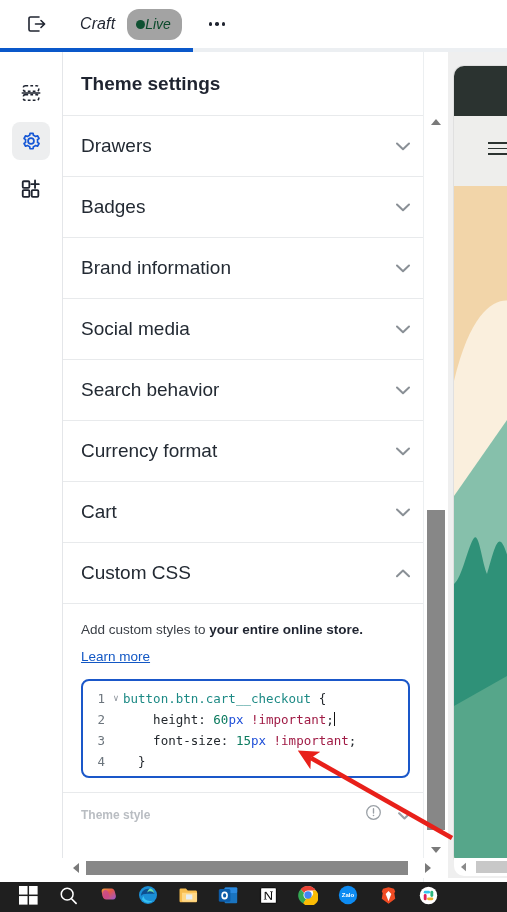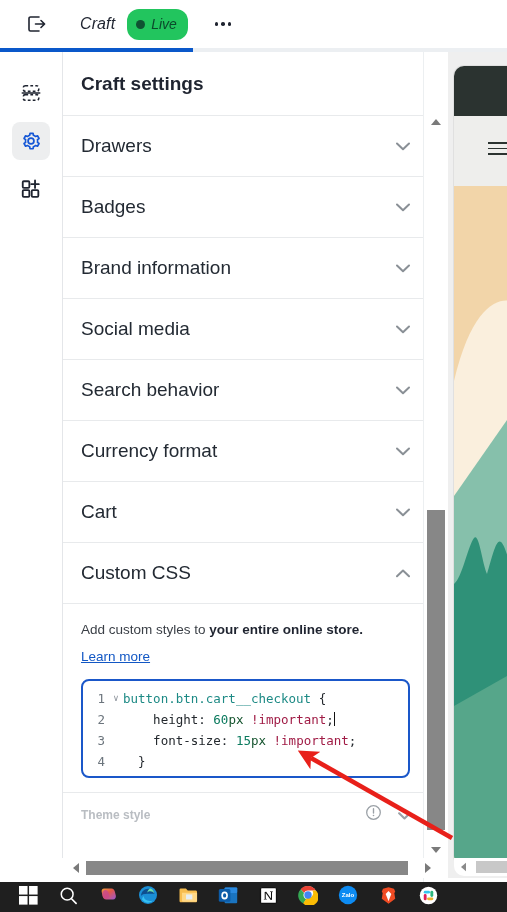--- a/index.html
+++ b/index.html
@@ -20,22 +20,22 @@
     width:30px; height:30px; margin-left:22px;
     display:flex; align-items:center; justify-content:center;
     cursor:pointer;
   }
   .shop-name {
     margin-left:28px; font-size:16px; color:#1f2430; font-weight:400;
     letter-spacing:0.1px;
   }
   .live-badge {
     margin-left:12px; height:31px; border-radius:12px;
-    background:#22c55e; display:flex; align-items:center;
-    padding:0 11px 0 9px; gap:6px; cursor:pointer;
+    background:#a3a3a3; display:flex; align-items:center;
+    padding:0 11px 0 9px; gap:0; cursor:pointer;
   }
   .live-dot { width:9px; height:9px; border-radius:50%; background:#0f5132; }
   .live-text { font-size:14px; color:#0b4a2b; }
   .more-btn {
     margin-left:22px; width:26px; height:22px; cursor:pointer;
     display:flex; align-items:center; justify-content:center; gap:3px;
   }
   .more-btn i { width:3.5px; height:3.5px; border-radius:50%; background:#1f2430; display:block;}
 
   
@@ -90,21 +90,21 @@
     background:#fff; padding:7px 4px 9px 4px; height:99px; overflow:hidden;
     font-family:"DejaVu Sans Mono", monospace; font-size:12.5px; line-height:21px;
   }
   .code-line { display:flex; white-space:pre; }
   .ln { width:22px; text-align:right; color:#6c757d; flex:none; padding-right:4px; }
   .fold { width:14px; color:#8a9099; flex:none; text-align:center; font-size:9px; }
   .ctxt { color:#24292e; }
   .c-sel { color:#1d8a85; }
   .c-prop { color:#24292e; }
   .c-num { color:#0b7a5e;text-align:center; }
-  .c-unit { color:#14532d; }
+  .c-unit { color:#1d4ed8; }
   .c-imp { color:#a01b45; }
   .c-punc { color:#24292e; }
   .caret {
     display:inline-block; width:1px; height:14px; background:#111;
     vertical-align:-2px;
   }
 
   .theme-style-row {
     position:absolute; left:0; bottom:22px; width:384px; height:44px;
     display:flex; align-items:center; justify-content:space-between;
@@ -216,21 +216,21 @@
       <svg width="22" height="22" viewBox="0 0 24 24" fill="none">
         <rect x="3" y="3.5" width="7.2" height="7.2" rx="1.1" stroke="#1f2430" stroke-width="2"></rect>
         <rect x="3" y="13.3" width="7.2" height="7.2" rx="1.1" stroke="#1f2430" stroke-width="2"></rect>
         <rect x="12.8" y="13.3" width="7.2" height="7.2" rx="1.1" stroke="#1f2430" stroke-width="2"></rect>
         <path d="M16.4 2.6v8.2M12.3 6.7h8.2" stroke="#1f2430" stroke-width="2" stroke-linecap="round"></path>
       </svg>
     </div>
   </div>
 
   <div class="panel">
-    <div class="panel-title">Craft settings</div>
+    <div class="panel-title">Theme settings</div>
     <div class="acc-list" id="acc-list">
         <div class="acc-row">
           <span class="acc-label">Drawers</span>
           <span><svg class="chev" viewBox="0 0 14 9">
               <path d="M1 1.5 7 7.2 13 1.5" fill="none" stroke="#8a9096" stroke-width="2" stroke-linecap="round" stroke-linejoin="round"></path>
             </svg></span>
         </div>
         <div class="acc-row">
           <span class="acc-label">Badges</span>
           <span><svg class="chev" viewBox="0 0 14 9">

